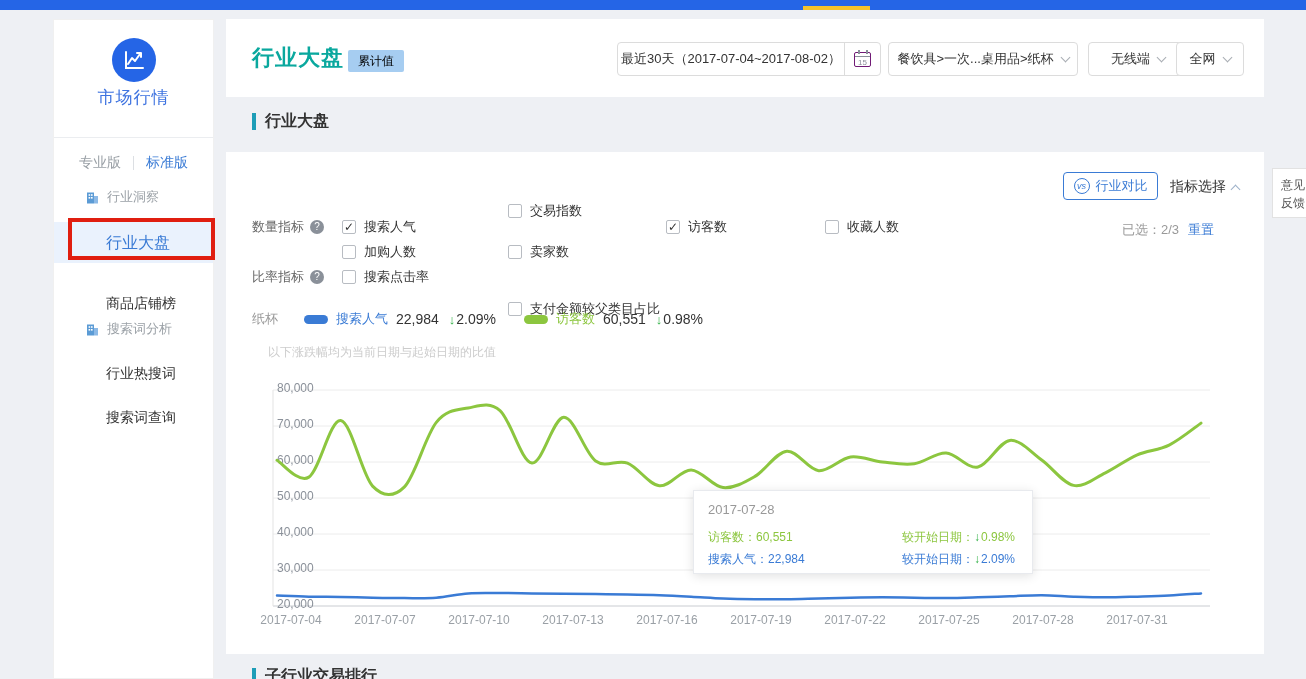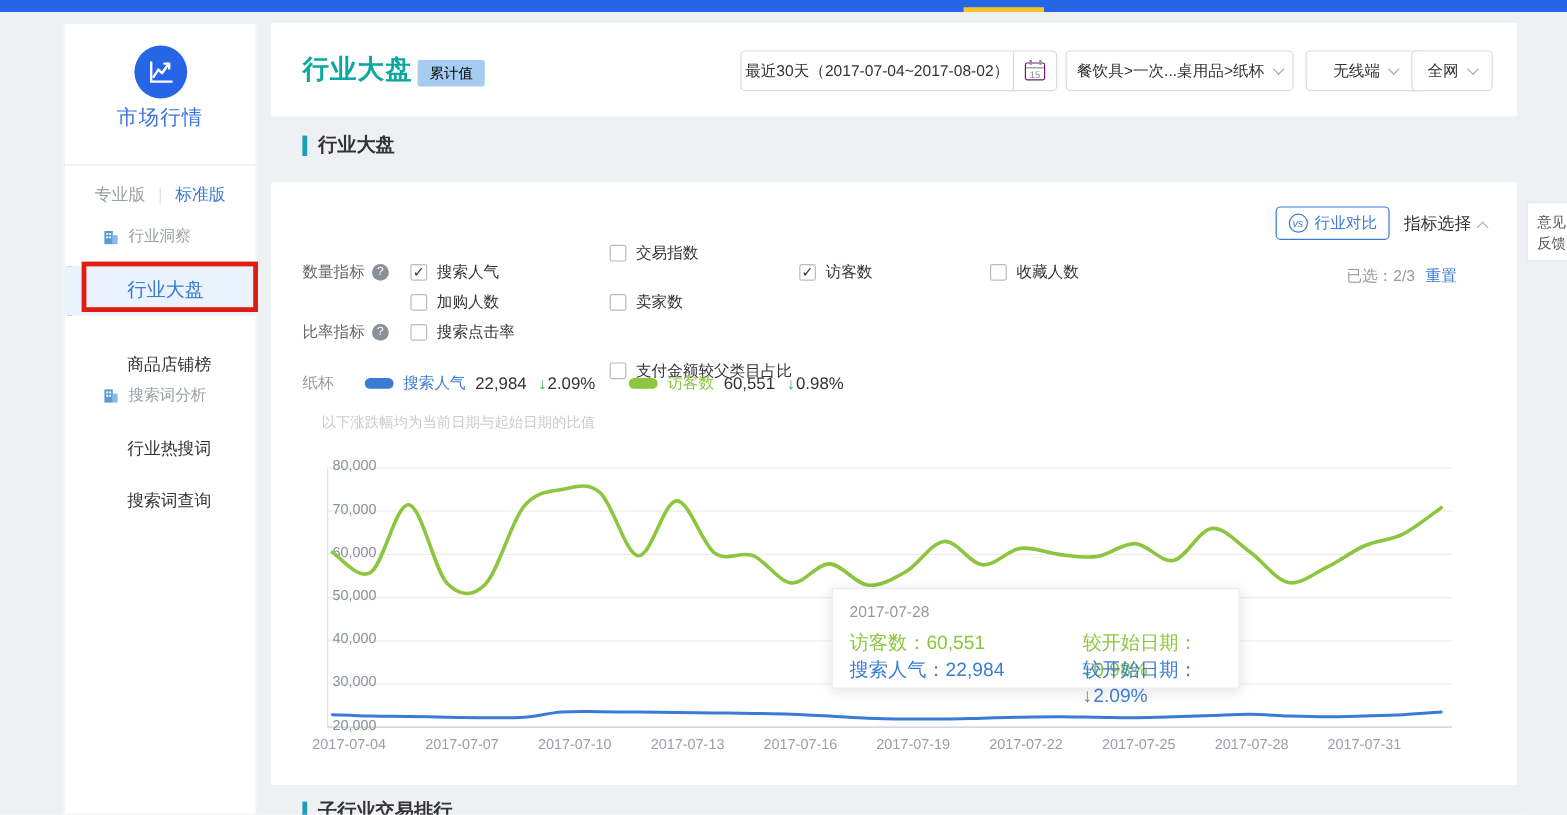--- a/index.html
+++ b/index.html
@@ -72,21 +72,21 @@
   .pill { width:24px; height:9px; border-radius:5px; margin-right:8px; }
   .s-name { margin-right:8px; }
   .s-val { font-size:14px; color:#333; margin-right:10px; }
   .arr { color:#2fb044; font-weight:bold; margin-right:1px; }
   .s-chg { font-size:14px; color:#333; margin-right:28px; }
   .note { position:absolute; left:42px; top:192px; font-size:12px; color:#ccc; }
 
   
   .tooltip { position:absolute; left:467px; top:338px; width:340px; height:84px; background:rgba(255,255,255,0.96); border:1px solid #e8eaee; box-shadow:0 2px 10px rgba(0,0,0,0.12); padding:11px 14px; z-index:20; }
   .tt-date { font-size:13px; color:#999; margin-bottom:9px; }
-  .tt-row { position:relative; font-size:16px; height:22px; line-height:22px; }
+  .tt-row { position:relative; font-size:12px; height:22px; line-height:22px; }
   .tt-cmp { position:absolute; left:194px; top:0; }
 
   .feedback { position:absolute; left:1272px; top:168px; width:46px; height:50px; background:#fff; border:1px solid #e2e2e2; font-size:12px; color:#555; text-align:left; padding:7px 0 0 8px; line-height:18px; cursor:pointer; }
 
   svg text { font-family:"Liberation Sans","DejaVu Sans",sans-serif; }
 </style>
 </head>
 <body>
 
 <div class="screen">

